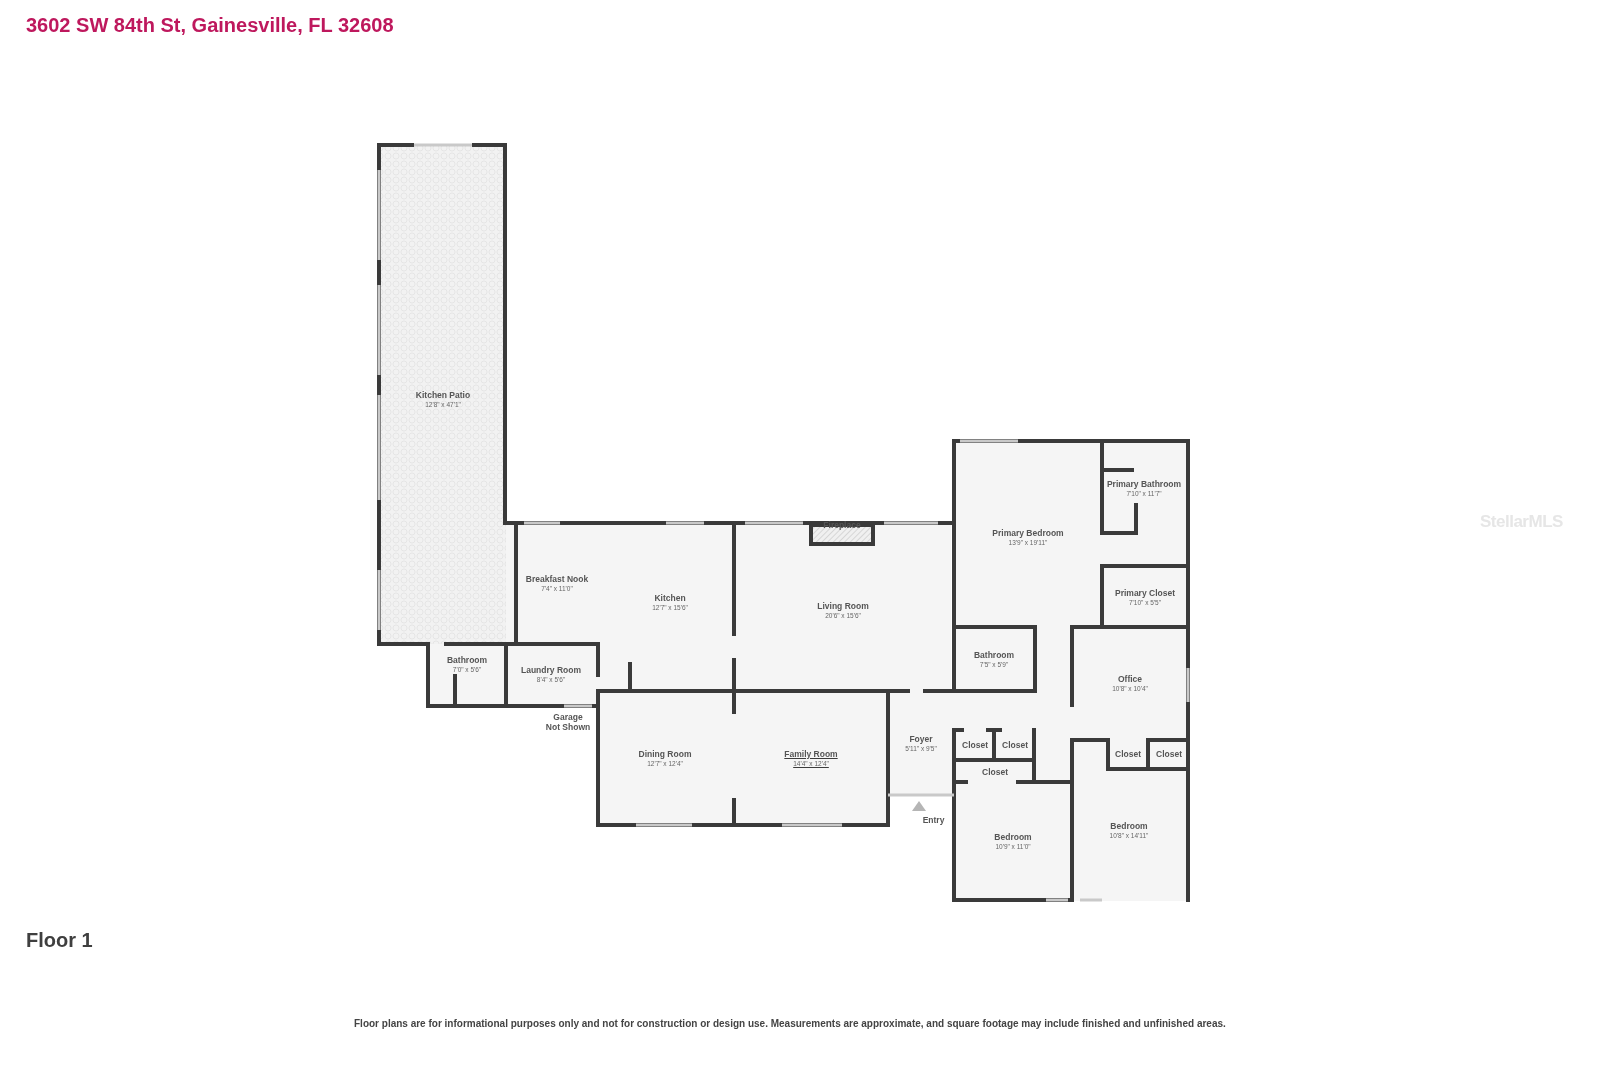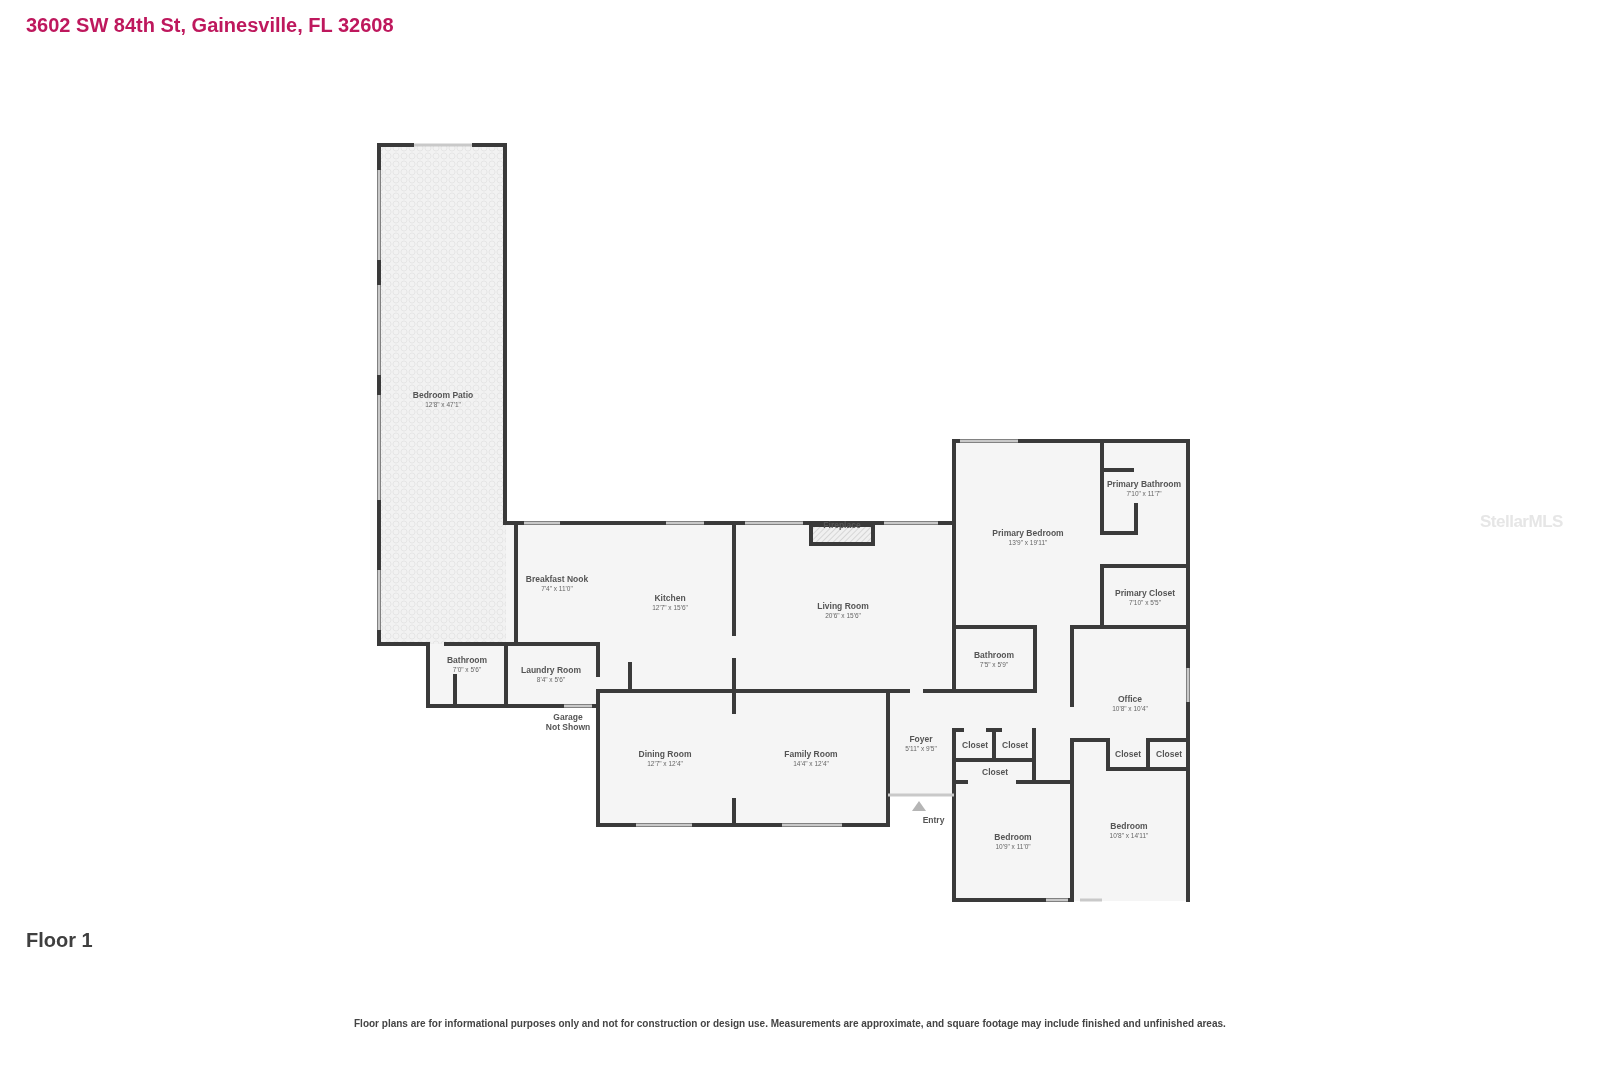--- a/index.html
+++ b/index.html
@@ -115,21 +115,21 @@
     <line x1="1080" y1="900" x2="1102" y2="900"></line>
     <line x1="564" y1="706" x2="592" y2="706"></line>
     <line x1="888" y1="795" x2="954" y2="795"></line>
   </g>
 
   <polygon points="919,801 912,811 926,811" fill="#b5b5b5"></polygon>
 </svg>
 
 <div id="rooms">
     <div class="room-label" style="left: 443px; top: 390px;">
-      <span class="room-name">Bedroom Patio</span>
+      <span class="room-name">Kitchen Patio</span>
       <span class="room-dim">12'8" x 47'1"</span>
     </div>
     <div class="room-label" style="left: 557px; top: 574px;">
       <span class="room-name">Breakfast Nook</span>
       <span class="room-dim">7'4" x 11'0"</span>
     </div>
     <div class="room-label" style="left: 670px; top: 593px;">
       <span class="room-name">Kitchen</span>
       <span class="room-dim">12'7" x 15'6"</span>
     </div>
@@ -154,29 +154,29 @@
       <span class="room-dim">7'0" x 5'6"</span>
     </div>
     <div class="room-label" style="left: 551px; top: 665px;">
       <span class="room-name">Laundry Room</span>
       <span class="room-dim">8'4" x 5'6"</span>
     </div>
     <div class="room-label" style="left: 994px; top: 650px;">
       <span class="room-name">Bathroom</span>
       <span class="room-dim">7'5" x 5'9"</span>
     </div>
-    <div class="room-label" style="left: 1130px; top: 674px; margin-top: 20px;">
+    <div class="room-label" style="left: 1130px; top: 674px;">
       <span class="room-name">Office</span>
       <span class="room-dim">10'8" x 10'4"</span>
     </div>
     <div class="room-label" style="left: 665px; top: 749px;">
       <span class="room-name">Dining Room</span>
       <span class="room-dim">12'7" x 12'4"</span>
     </div>
-    <div class="room-label" style="left: 811px; top: 749px;">
+    <div class="room-label" style="left: 811px; top: 749px; text-decoration: underline;">
       <span class="room-name">Family Room</span>
       <span class="room-dim">14'4" x 12'4"</span>
     </div>
     <div class="room-label" style="left: 921px; top: 734px;">
       <span class="room-name">Foyer</span>
       <span class="room-dim">5'11" x 9'5"</span>
     </div>
     <div class="room-label" style="left: 1013px; top: 832px;">
       <span class="room-name">Bedroom</span>
       <span class="room-dim">10'9" x 11'0"</span>

